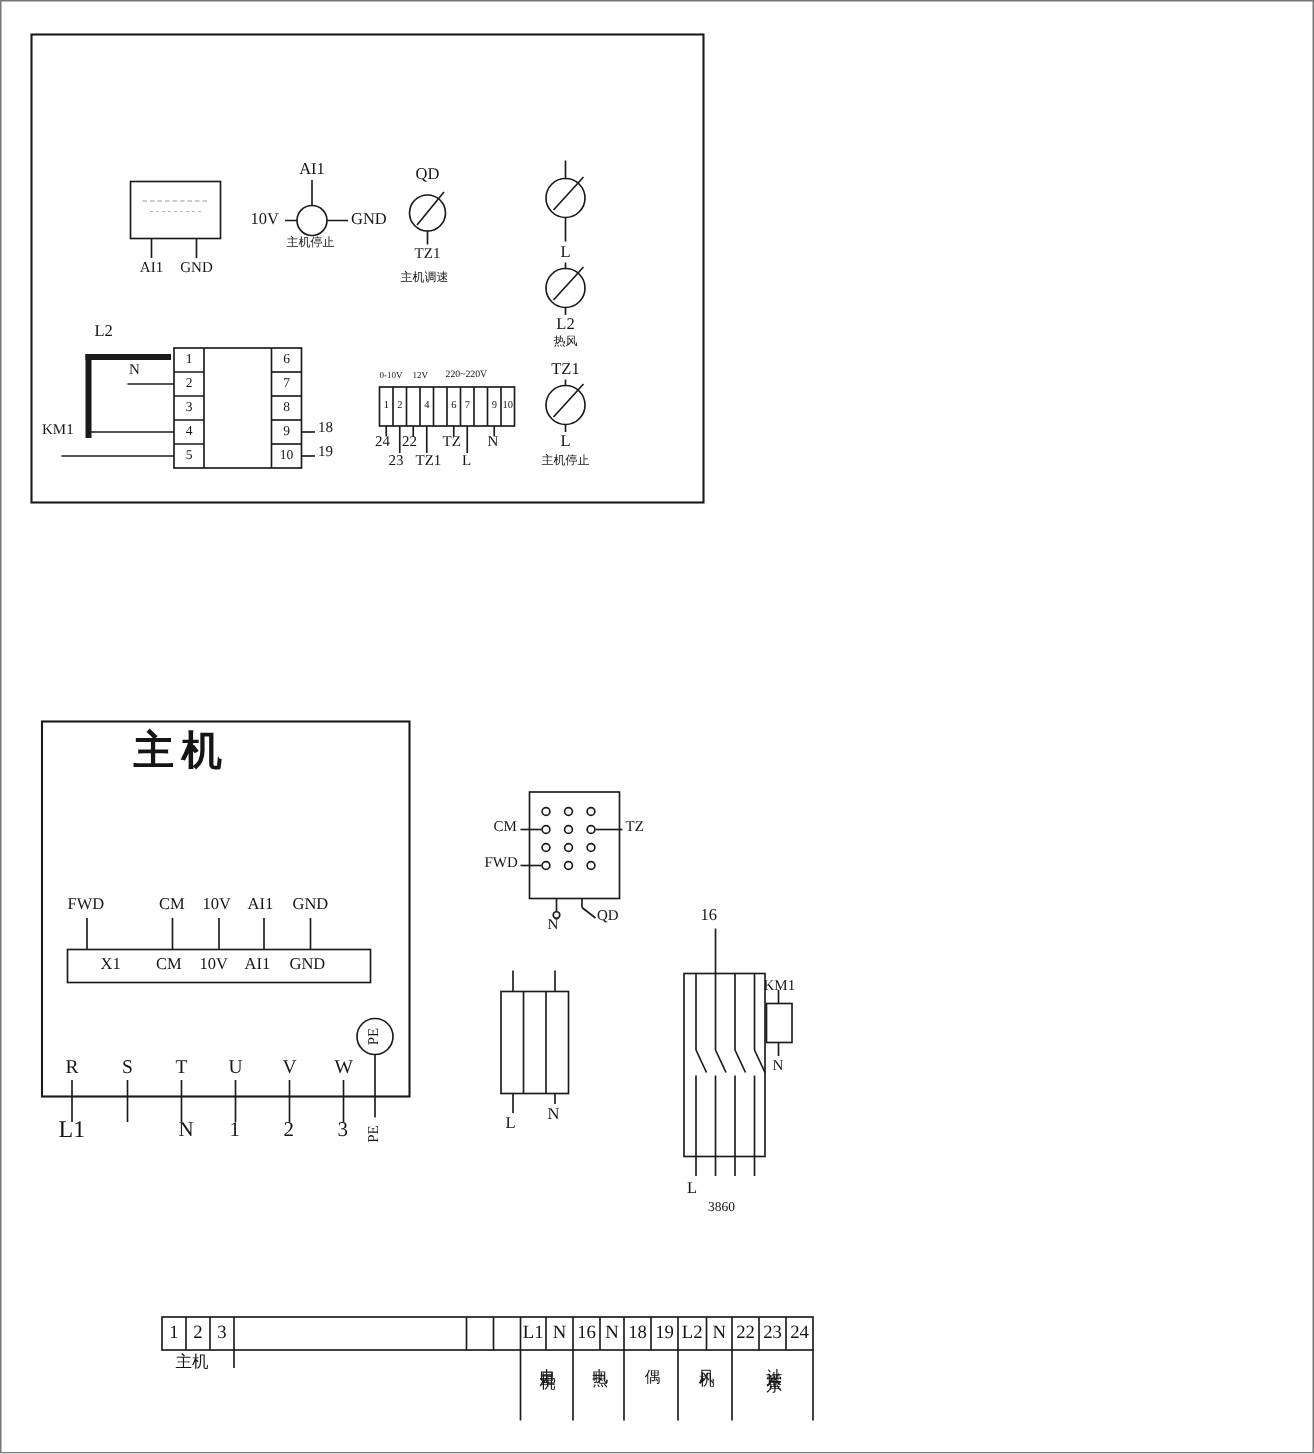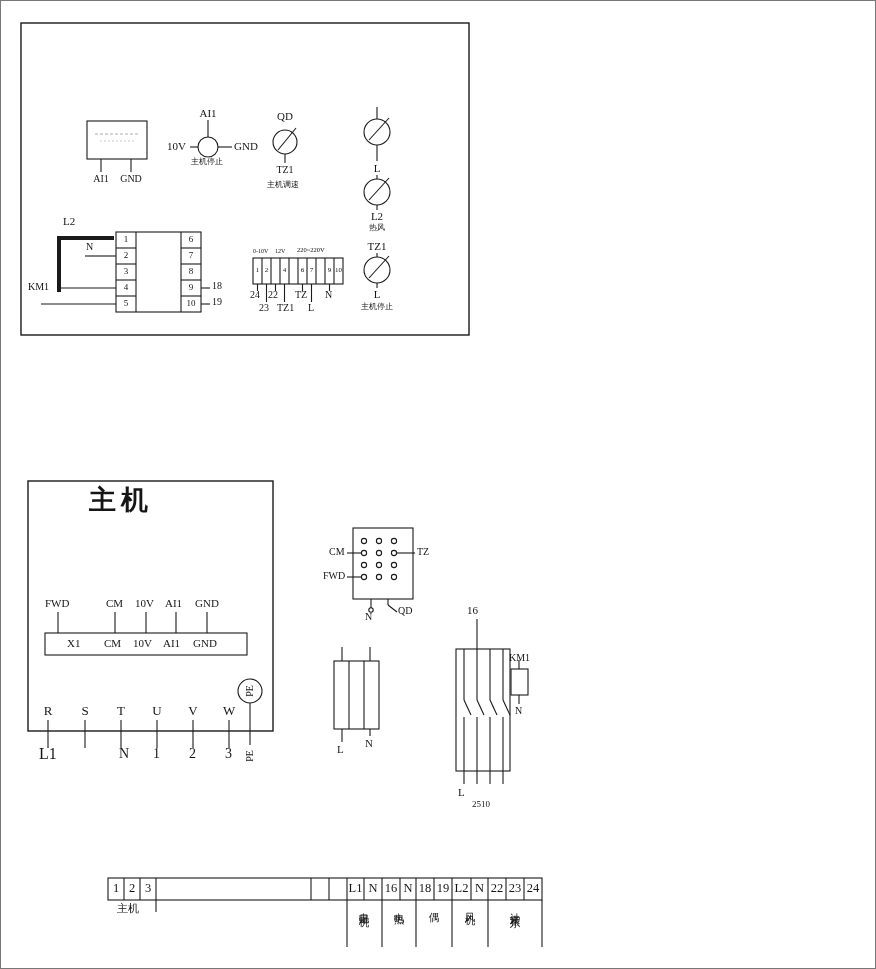--- a/index.html
+++ b/index.html
@@ -284,21 +284,21 @@
   <span class="t" style="left:364px;top:611px;font-size:10px">N</span>
   <span class="t" style="left:397px;top:605px;font-size:10px">QD</span>
 
   <span class="t" style="left:336px;top:743px;font-size:11px">L</span>
   <span class="t" style="left:364px;top:737px;font-size:11px">N</span>
 
   <span class="t" style="left:466px;top:604px;font-size:11px">16</span>
   <span class="t" style="left:508px;top:652px;font-size:10px">KM1</span>
   <span class="t" style="left:514px;top:705px;font-size:10px">N</span>
   <span class="t" style="left:457px;top:786px;font-size:11px">L</span>
-  <span class="t" style="left:471px;top:799px;font-size:9px">2510</span>
+  <span class="t" style="left:471px;top:799px;font-size:9px">3860</span>
 
   <span class="t c" style="left:107px;top:881px;width:16px;font-size:12.5px">1</span>
   <span class="t c" style="left:123px;top:881px;width:16px;font-size:12.5px">2</span>
   <span class="t c" style="left:139px;top:881px;width:16px;font-size:12.5px">3</span>
   <span class="t c" style="left:346px;top:881px;width:17px;font-size:12.5px">L1</span>
   <span class="t c" style="left:363px;top:881px;width:18px;font-size:12.5px">N</span>
   <span class="t c" style="left:381px;top:881px;width:18px;font-size:12.5px">16</span>
   <span class="t c" style="left:399px;top:881px;width:16px;font-size:12.5px">N</span>
   <span class="t c" style="left:415px;top:881px;width:18px;font-size:12.5px">18</span>
   <span class="t c" style="left:433px;top:881px;width:18px;font-size:12.5px">19</span>

